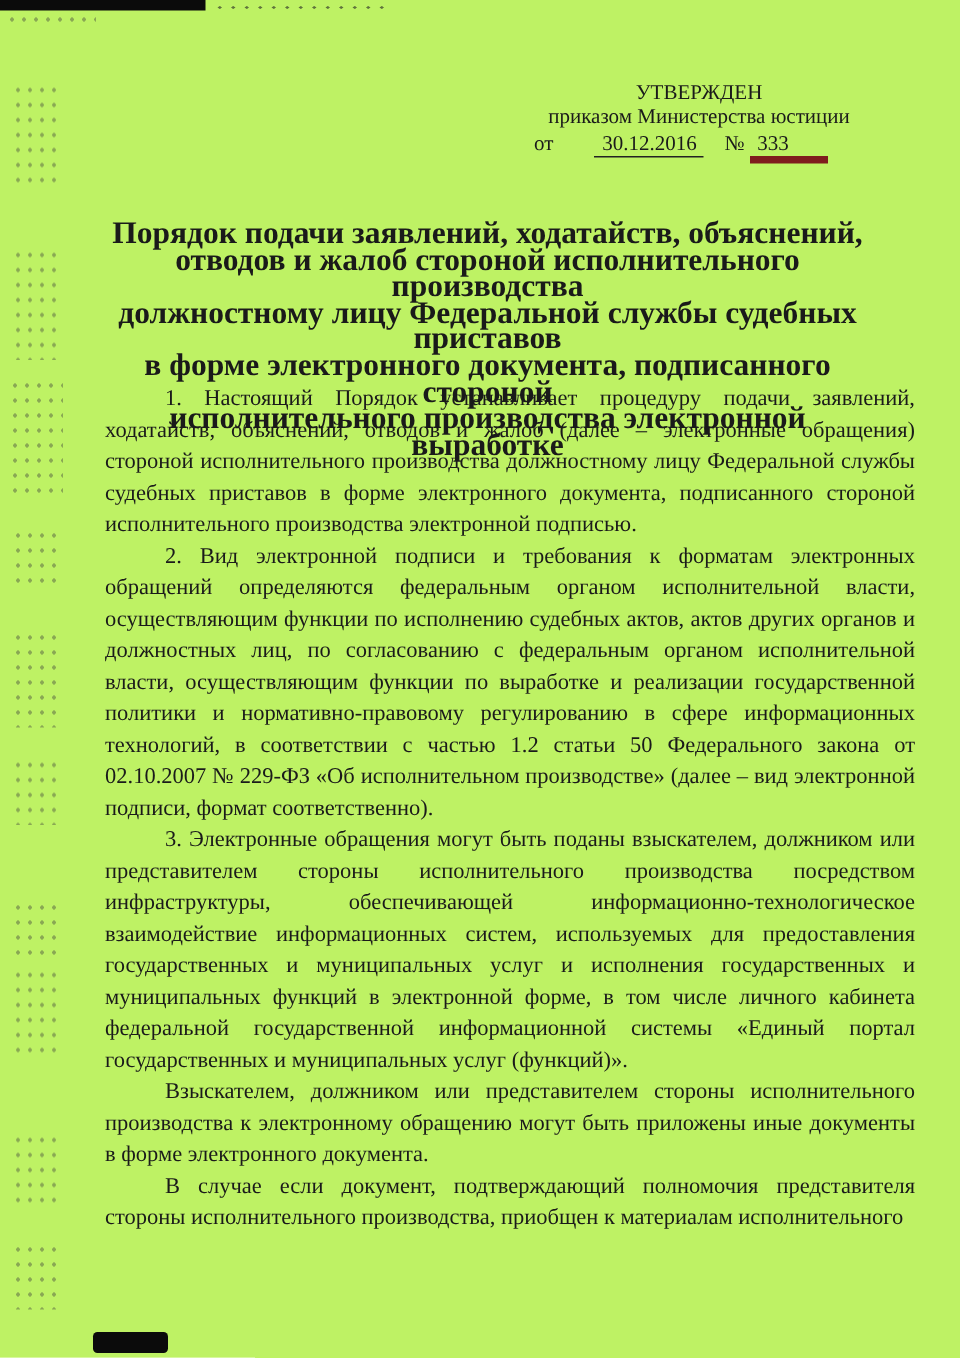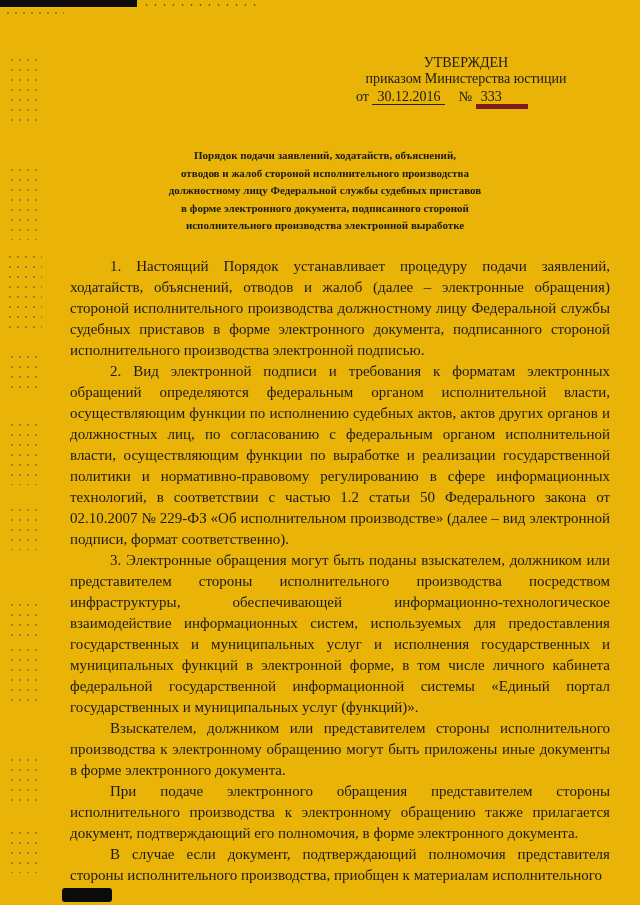--- a/index.html
+++ b/index.html
@@ -4,46 +4,46 @@
 <style>
   html, body { margin: 0; padding: 0; }
   body {
     width: 640px; height: 905px;
     background: #ffffff;
     font-family: "Liberation Serif", "DejaVu Serif", serif;
     color: #1a1a1a;
     position: relative;
     overflow: hidden;
   }
-  .page { position: absolute; inset: 0; background: #eab308; }
+  .page { position: absolute; inset: 0; background: #bef264; }
 
   
   .artifact { position: absolute; background: #0b0b0b; }
   .top-bar { left: 0; top: 0; width: 137px; height: 7px; }
   .top-dots { left: 142px; top: 2px; width: 118px; height: 6px; background: none;
     background-image: radial-gradient(#222 1px, transparent 1.3px);
     background-size: 9px 6px; opacity: .6; }
   .bottom-blob { left: 62px; top: 888px; width: 50px; height: 14px; border-radius: 3px; }
   .noise { position: absolute; background-image: radial-gradient(#3a3a3a 1px, transparent 1.3px);
     background-size: 8px 10px; opacity: .4; }
 
   
   .approval {
     position: absolute; top: 55px; left: 352px; width: 228px;
     text-align: center; font-size: 14px; line-height: 15.5px;
   }
   .approval-date-line { text-align: left; margin-top: 3px; padding-left: 4px; }
-  .u { border-bottom: 1px solid #222; padding: 0 5px; }
+  .u { border-bottom: 1px solid #222; padding: 0 5px; margin-left: 24px; }
   .u-trail { border-bottom: 5px solid #7f1d1d; padding: 0 26px 0 5px; }
   .nsign { margin-left: 10px; }
 
   
   .title {
     position: absolute; top: 147px; left: 70px; width: 510px;
-    text-align: center; font-weight: bold; font-size: 11px; line-height: 17.6px;
+    text-align: center; font-weight: bold; font-size: 21px; line-height: 17.6px;
   }
 
   
   .body-text {
     position: absolute; top: 256px; left: 70px; width: 540px;
     font-size: 15px; line-height: 21px; text-align: justify;
   }
   .body-text p { margin: 0; text-indent: 40px; }
 </style>
 </head>
@@ -83,17 +83,16 @@
     <div>должностному лицу Федеральной службы судебных приставов</div>
     <div>в форме электронного документа, подписанного стороной</div>
     <div>исполнительного производства электронной выработке</div>
   </div>
 
   <div class="body-text">
     <p>1. Настоящий Порядок устанавливает процедуру подачи заявлений, ходатайств, объяснений, отводов и жалоб (далее – электронные обращения) стороной исполнительного производства должностному лицу Федеральной службы судебных приставов в форме электронного документа, подписанного стороной исполнительного производства электронной подписью.</p>
     <p>2. Вид электронной подписи и требования к форматам электронных обращений определяются федеральным органом исполнительной власти, осуществляющим функции по исполнению судебных актов, актов других органов и должностных лиц, по согласованию с федеральным органом исполнительной власти, осуществляющим функции по выработке и реализации государственной политики и нормативно-правовому регулированию в сфере информационных технологий, в соответствии с частью 1.2 статьи 50 Федерального закона от 02.10.2007 № 229-ФЗ «Об исполнительном производстве» (далее – вид электронной подписи, формат соответственно).</p>
     <p>3. Электронные обращения могут быть поданы взыскателем, должником или представителем стороны исполнительного производства посредством инфраструктуры, обеспечивающей информационно-технологическое взаимодействие информационных систем, используемых для предоставления государственных и муниципальных услуг и исполнения государственных и муниципальных функций в электронной форме, в том числе личного кабинета федеральной государственной информационной системы «Единый портал государственных и муниципальных услуг (функций)».</p>
     <p>Взыскателем, должником или представителем стороны исполнительного производства к электронному обращению могут быть приложены иные документы в форме электронного документа.</p>
-    <p>При подаче электронного обращения представителем стороны исполнительного производства к электронному обращению также прилагается документ, подтверждающий его полномочия, в форме электронного документа.</p>
     <p>В случае если документ, подтверждающий полномочия представителя стороны исполнительного производства, приобщен к материалам исполнительного</p>
   </div>
 
 </div>
 
 </body></html>

